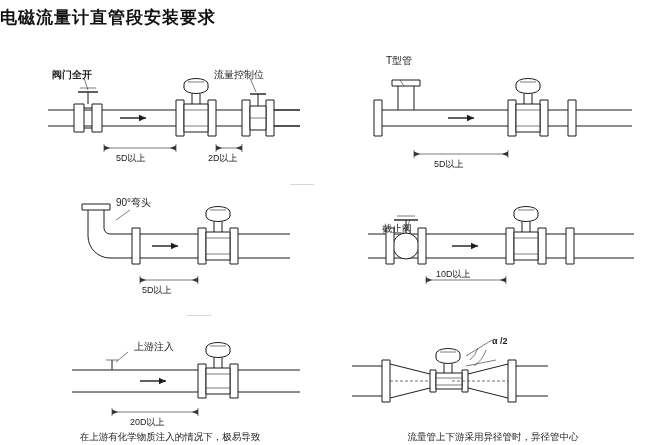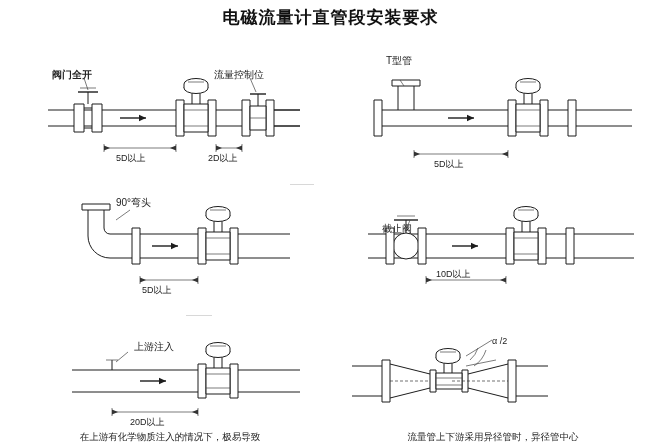--- a/index.html
+++ b/index.html
@@ -5,21 +5,21 @@
   html,body{margin:0;padding:0;}
   body{
     width:661px;height:445px;
     background:#ffffff;
     font-family:"Liberation Sans","DejaVu Sans",sans-serif;
     color:#1a1a1a;
     position:relative;
     overflow:hidden;
   }
   #page-title{
-    position:absolute;top:6px;left:0;width:661px;text-align:center;
+    position:absolute;top:6px;left:0;width:661px;
     font-size:17px;font-weight:bold;letter-spacing:1px;color:#111;
   }
   .stage{position:absolute;top:30px;left:0;width:661px;height:415px;}
   .lbl{position:absolute;font-size:10px;color:#222;white-space:nowrap;}
   .lbl.small{font-size:9px;}
   .cap{position:absolute;font-size:9.5px;color:#222;line-height:1.45;white-space:pre-line;text-align:center;}
   svg{position:absolute;top:0;left:0;overflow:visible;}
   .ln{stroke:#1d1d1d;fill:none;stroke-width:1;}
   .ln2{stroke:#1d1d1d;fill:none;stroke-width:1.4;}
   .thin{stroke:#444;fill:none;stroke-width:.7;}
@@ -253,19 +253,19 @@
   <div class="lbl small" style="left:142px;top:254px;">5D以上</div>
 
   <div class="lbl" style="left:382px;top:192px;">截止阀</div>
   <div class="lbl small" style="left:436px;top:238px;">10D以上</div>
 
   <div class="lbl" style="left:118px;top:310px;margin-left:16px;">上游注入</div>
   <div class="lbl small" style="left:130px;top:386px;">20D以上</div>
   <div class="cap" style="left:40px;top:400px;width:260px;">在上游有化学物质注入的情况下，极易导致
 电导率的不均匀性，流量计应远离注入口。</div>
 
-  <div class="lbl small" style="left:492px;top:306px;">α /2</div>
+  <div class="lbl small" style="left:492px;top:306px;font-weight:bold;">α /2</div>
   <div class="cap" style="left:348px;top:400px;width:290px;">流量管上下游采用异径管时，异径管中心
 锥角α 应小于15°。</div>
 
   <div class="divider" style="left:290px;top:154px;width:24px;"></div>
   <div class="divider" style="left:186px;top:285px;width:26px;"></div>
 </div>
 
 </body></html>

